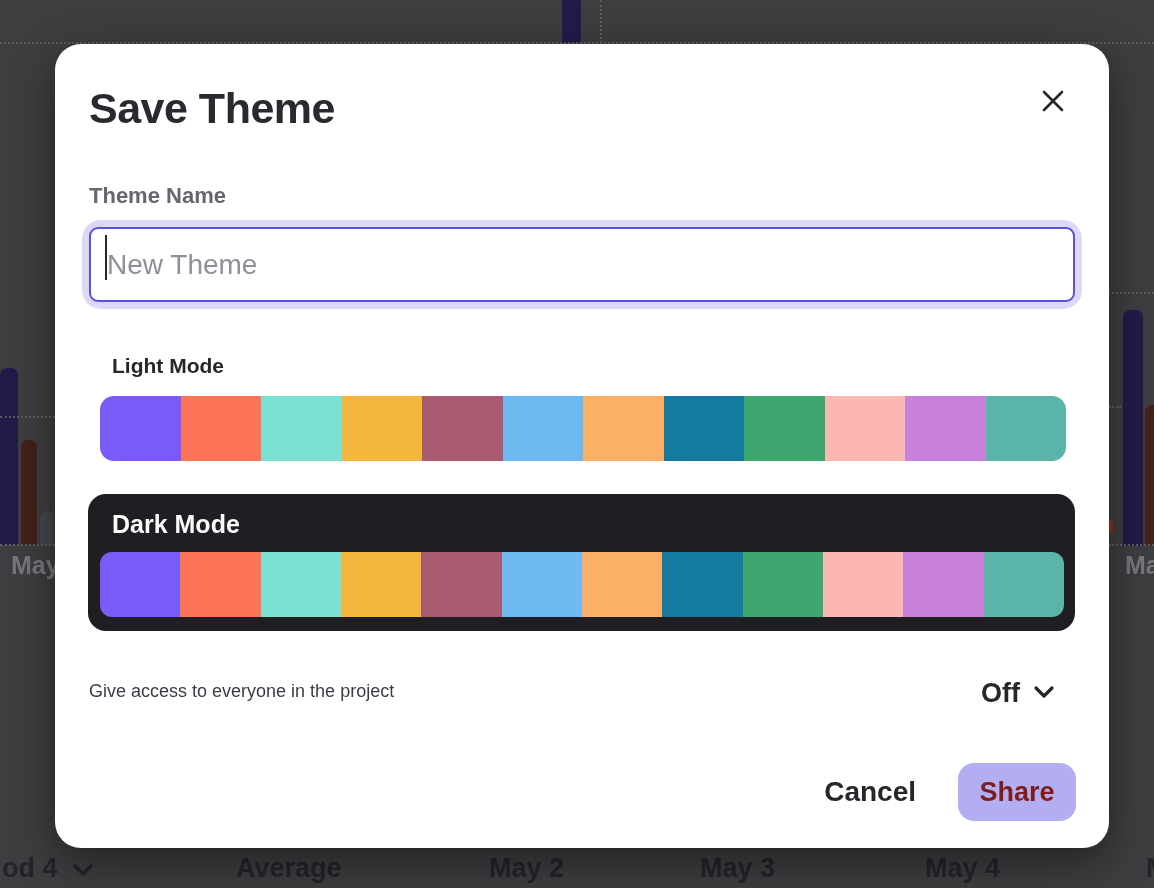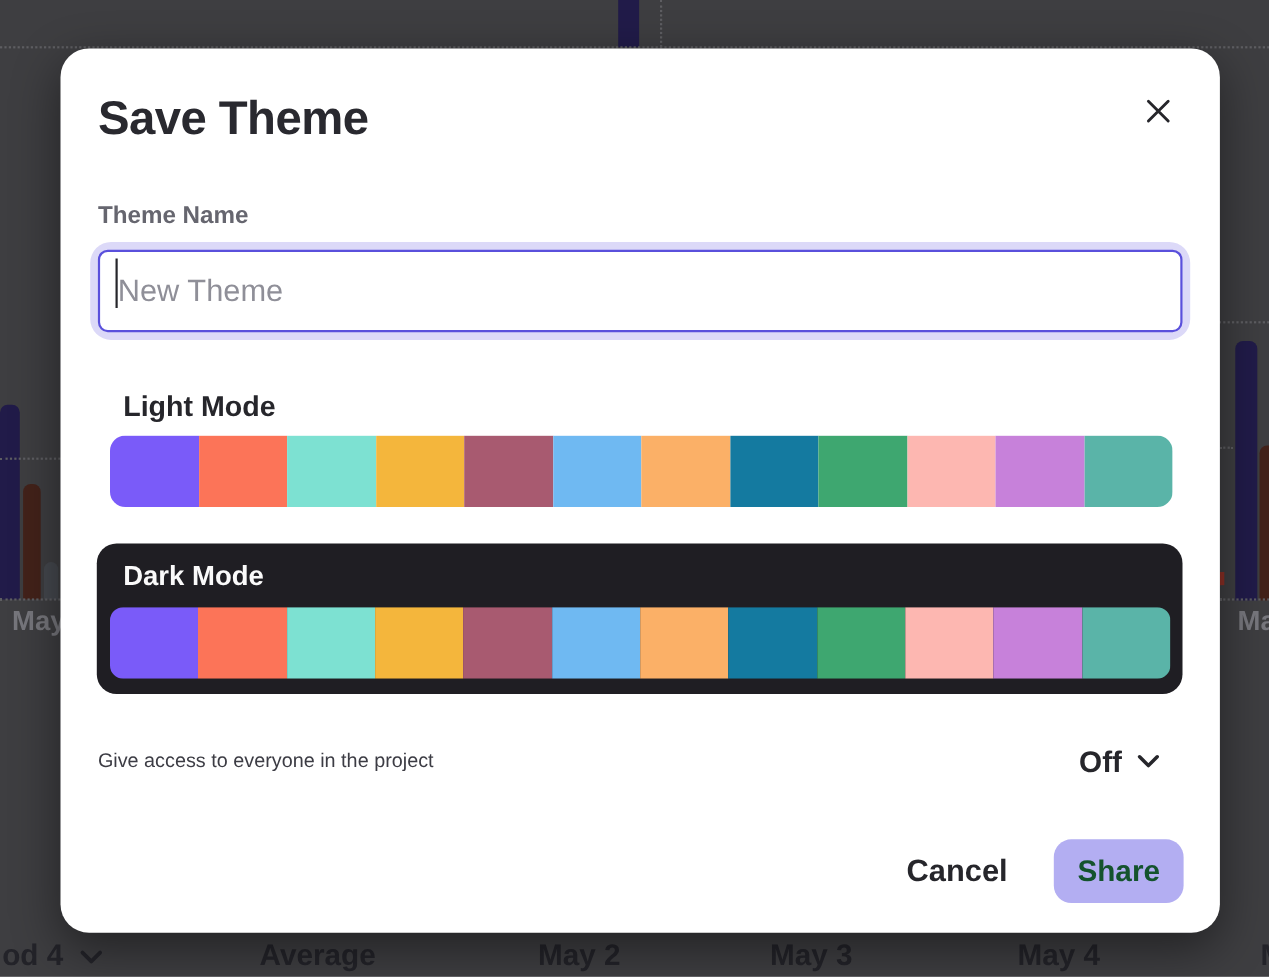--- a/index.html
+++ b/index.html
@@ -52,21 +52,21 @@
     border:2px solid var(--accent,#5a50dc); border-radius:9px;
     font-family:"Liberation Sans", sans-serif;
     font-size:28px; color:#2b2b33; padding:0 16px; outline:none;
   }
   .theme-input::placeholder { color:#8f8f98; opacity:1; }
   .caret {
     position:absolute; left:23px; top:15px; width:2px; height:45px; background:#26262b;
   }
   .section-label-light {
     position:absolute; left:57px; top:310px;
-    font-size:26px; font-weight:700; color:#26262b;
+    font-size:21px; font-weight:700; color:#26262b;
   }
   .swatch-row {
     display:flex; overflow:hidden; border-radius:14px;
   }
   .swatch-row .swatch { flex:1 1 0; }
   .swatch-row-light {
     position:absolute; left:45px; top:352px; width:966px; height:65px;
   }
   .dark-card {
     position:absolute; left:33px; top:450px; width:987px; height:137px;
@@ -96,21 +96,21 @@
   }
   .cancel-btn {
     background:none; border:none; cursor:pointer; padding:10px 18px;
     font-family:"Liberation Sans", sans-serif;
     font-size:28px; font-weight:600; color:#26262b;
   }
   .share-btn {
     width:118px; height:58px; border:none; border-radius:16px; cursor:pointer;
     background:var(--share-bg,#b3aef2);
     font-family:"Liberation Sans", sans-serif;
-    font-size:27px; font-weight:600; color:#14532d;
+    font-size:27px; font-weight:600; color:#7f1d1d;
   }
 </style>
 </head>
 <body>
 
 <div class="bg-el bar bar-navy" style="left:562px; top:0; width:19px; height:43px; border-radius:0;"></div>
 <div class="bg-el dotted-v" style="left:600px; top:0; height:43px;"></div>
 <div class="bg-el dotted-h" style="left:0; top:42px; width:1154px;"></div>
 
 <div class="bg-el bar bar-navy" style="left:0; top:368px; width:18px; height:177px;"></div>

